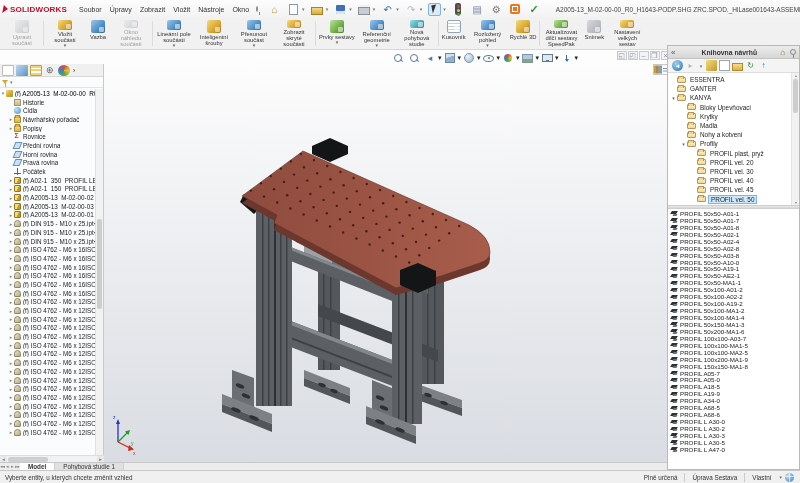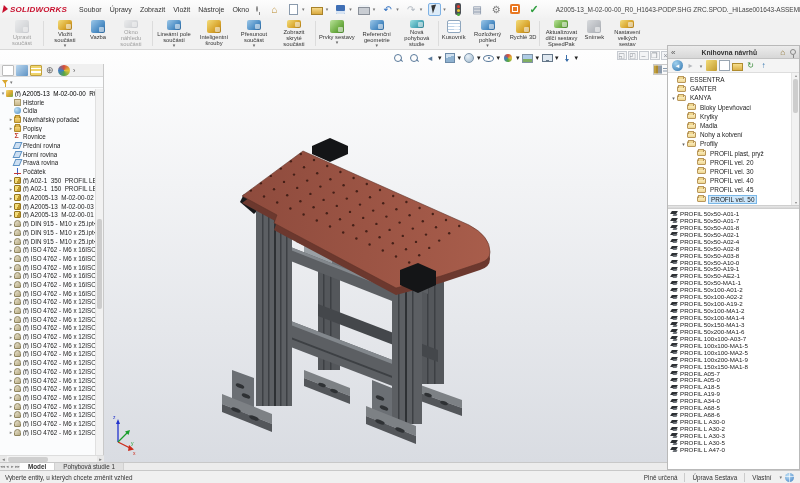--- a/index.html
+++ b/index.html
@@ -5,21 +5,21 @@
   html,body{margin:0;padding:0;background:#444;}
   *{box-sizing:border-box;}
   #app{position:relative;width:800px;height:483px;background:#f1f1f1;overflow:hidden;
        font-family:"Liberation Sans",sans-serif;font-size:7px;color:#222;cursor:default;}
 
   
   #titlebar{position:absolute;left:0;top:0;width:800px;height:18px;
             background:linear-gradient(#fdfdfd,#f2f2f2);display:flex;align-items:center;}
   #logo{display:flex;align-items:center;margin-left:3px;white-space:nowrap;}
   #logo .tri{width:0;height:0;border-left:5px solid #c8102e;border-top:4px solid transparent;border-bottom:4px solid transparent;margin-right:2px;transform:skewX(-12deg);}
-  #logo .brand{font-size:8px;font-weight:bold;font-style:italic;color:#c8102e;letter-spacing:.2px;}
+  #logo .brand{font-size:8px;font-weight:bold;color:#c8102e;letter-spacing:.2px;}
   #menubar{display:flex;margin-left:8px;}
   #menubar .menu{padding:3px 4px;font-size:7px;color:#333;}
   .pinicon{width:6px;height:6px;border:1px solid #888;border-radius:50%;position:relative;margin:0 3px;}
   .pinicon::after{content:"";position:absolute;left:2px;top:5px;width:1px;height:3px;background:#888;}
   #quickbar{display:flex;align-items:center;margin-left:6px;}
   .qi{position:relative;width:13px;height:13px;display:inline-flex;align-items:center;justify-content:center;margin:0 1px;}
   .qwrap{display:flex;align-items:center;margin-right:4px;}
   .qi-home-icon::before{content:"⌂";font-size:10px;color:#b98a2a;}
   .qi-new-document-icon::before{content:"";width:7px;height:9px;background:#fff;border:1px solid #8a9aac;}
   .qi-open-icon::before{content:"";width:10px;height:6px;margin-top:3px;background:linear-gradient(#f6d98a,#d9a93f);border:1px solid #a8822a;}

